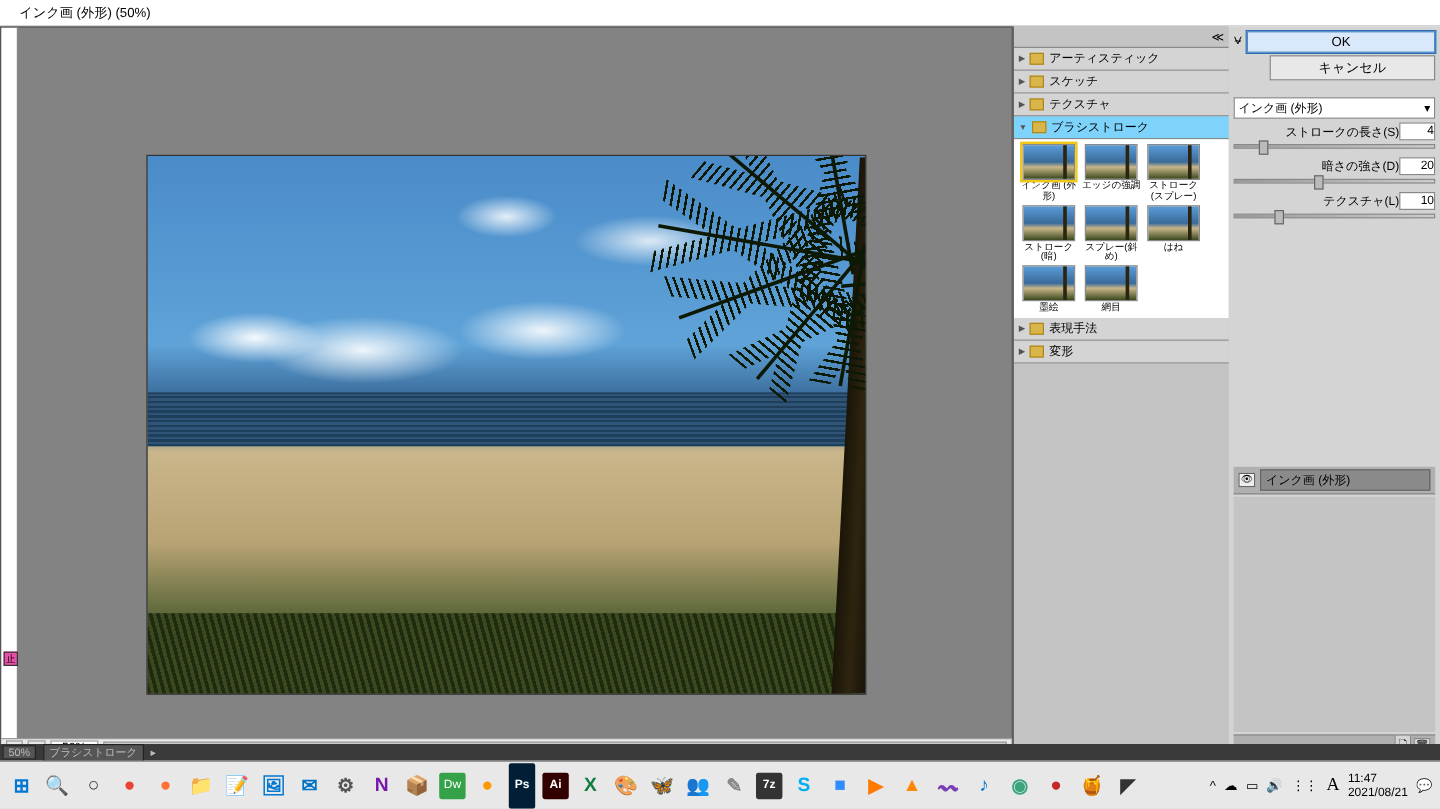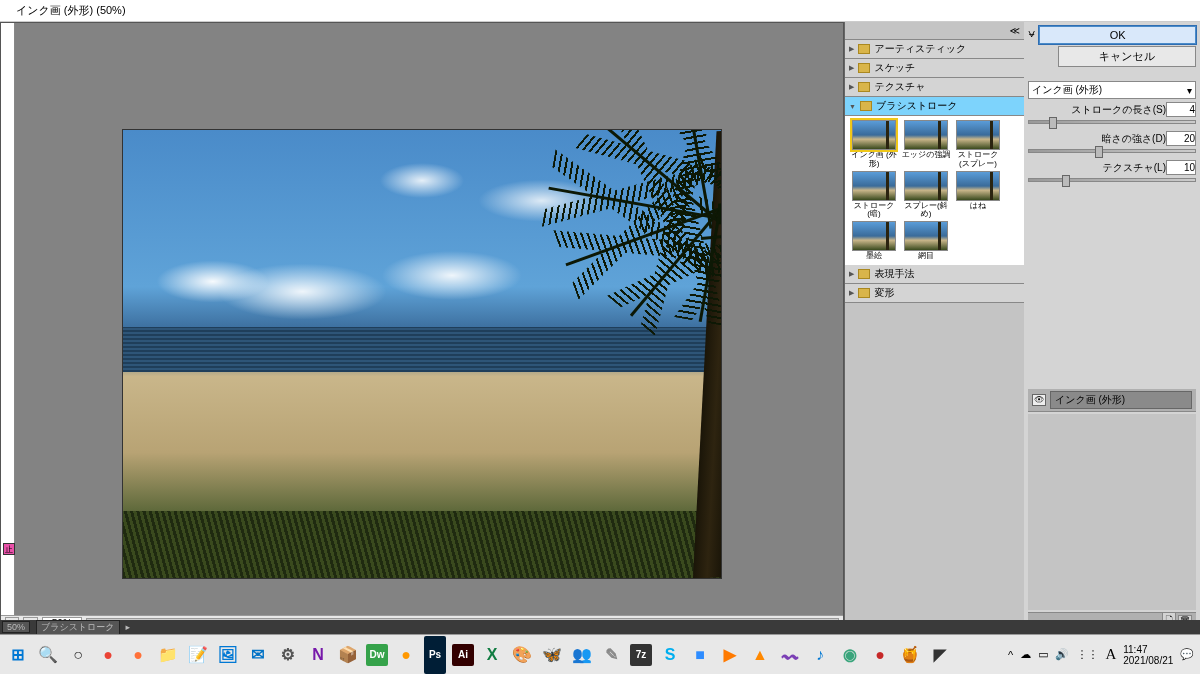--- a/index.html
+++ b/index.html
@@ -255,21 +255,21 @@
       <div class="task-icon" style="color: rgb(51, 51, 51); font-weight: bold;">○</div>
       <div class="task-icon" style="color: rgb(234, 67, 53); font-weight: bold;">●</div>
       <div class="task-icon" style="color: rgb(255, 113, 57); font-weight: bold;">●</div>
       <div class="task-icon" style="color: rgb(240, 200, 24); font-weight: bold;">📁</div>
       <div class="task-icon" style="color: rgb(106, 160, 216); font-weight: bold;">📝</div>
       <div class="task-icon" style="color: rgb(0, 120, 212); font-weight: bold;">🖼</div>
       <div class="task-icon" style="color: rgb(0, 114, 198); font-weight: bold;">✉</div>
       <div class="task-icon" style="color: rgb(85, 85, 85); font-weight: bold;">⚙</div>
       <div class="task-icon" style="color: rgb(119, 25, 170); font-weight: bold;">N</div>
       <div class="task-icon" style="color: rgb(217, 127, 46); font-weight: bold;">📦</div>
-      <div class="task-icon" style="color: rgb(255, 255, 255); font-weight: bold; font-size: 10px; background: rgb(53, 162, 74); width: 22px; height: 22px;">Dw</div>
+      <div class="task-icon" style="color: rgb(255, 255, 255); font-weight: normal; font-size: 10px; background: rgb(53, 162, 74); width: 22px; height: 22px;">Dw</div>
       <div class="task-icon" style="color: rgb(255, 152, 0); font-weight: bold;">●</div>
       <div class="task-icon" style="color: rgb(255, 255, 255); font-weight: bold; font-size: 10px; background: rgb(0, 30, 54); width: 22px; height: 38px;">Ps</div>
       <div class="task-icon" style="color: rgb(255, 255, 255); font-weight: bold; font-size: 10px; background: rgb(51, 0, 0); width: 22px; height: 22px;">Ai</div>
       <div class="task-icon" style="color: rgb(16, 124, 65); font-weight: bold;">X</div>
       <div class="task-icon" style="color: rgb(90, 160, 232); font-weight: bold;">🎨</div>
       <div class="task-icon" style="color: rgb(217, 127, 46); font-weight: bold;">🦋</div>
       <div class="task-icon" style="color: rgb(98, 100, 167); font-weight: bold;">👥</div>
       <div class="task-icon" style="color: rgb(136, 136, 136); font-weight: bold;">✎</div>
       <div class="task-icon" style="color: rgb(255, 255, 255); font-weight: bold; font-size: 10px; background: rgb(51, 51, 51); width: 22px; height: 22px;">7z</div>
       <div class="task-icon" style="color: rgb(0, 175, 240); font-weight: bold;">S</div>

